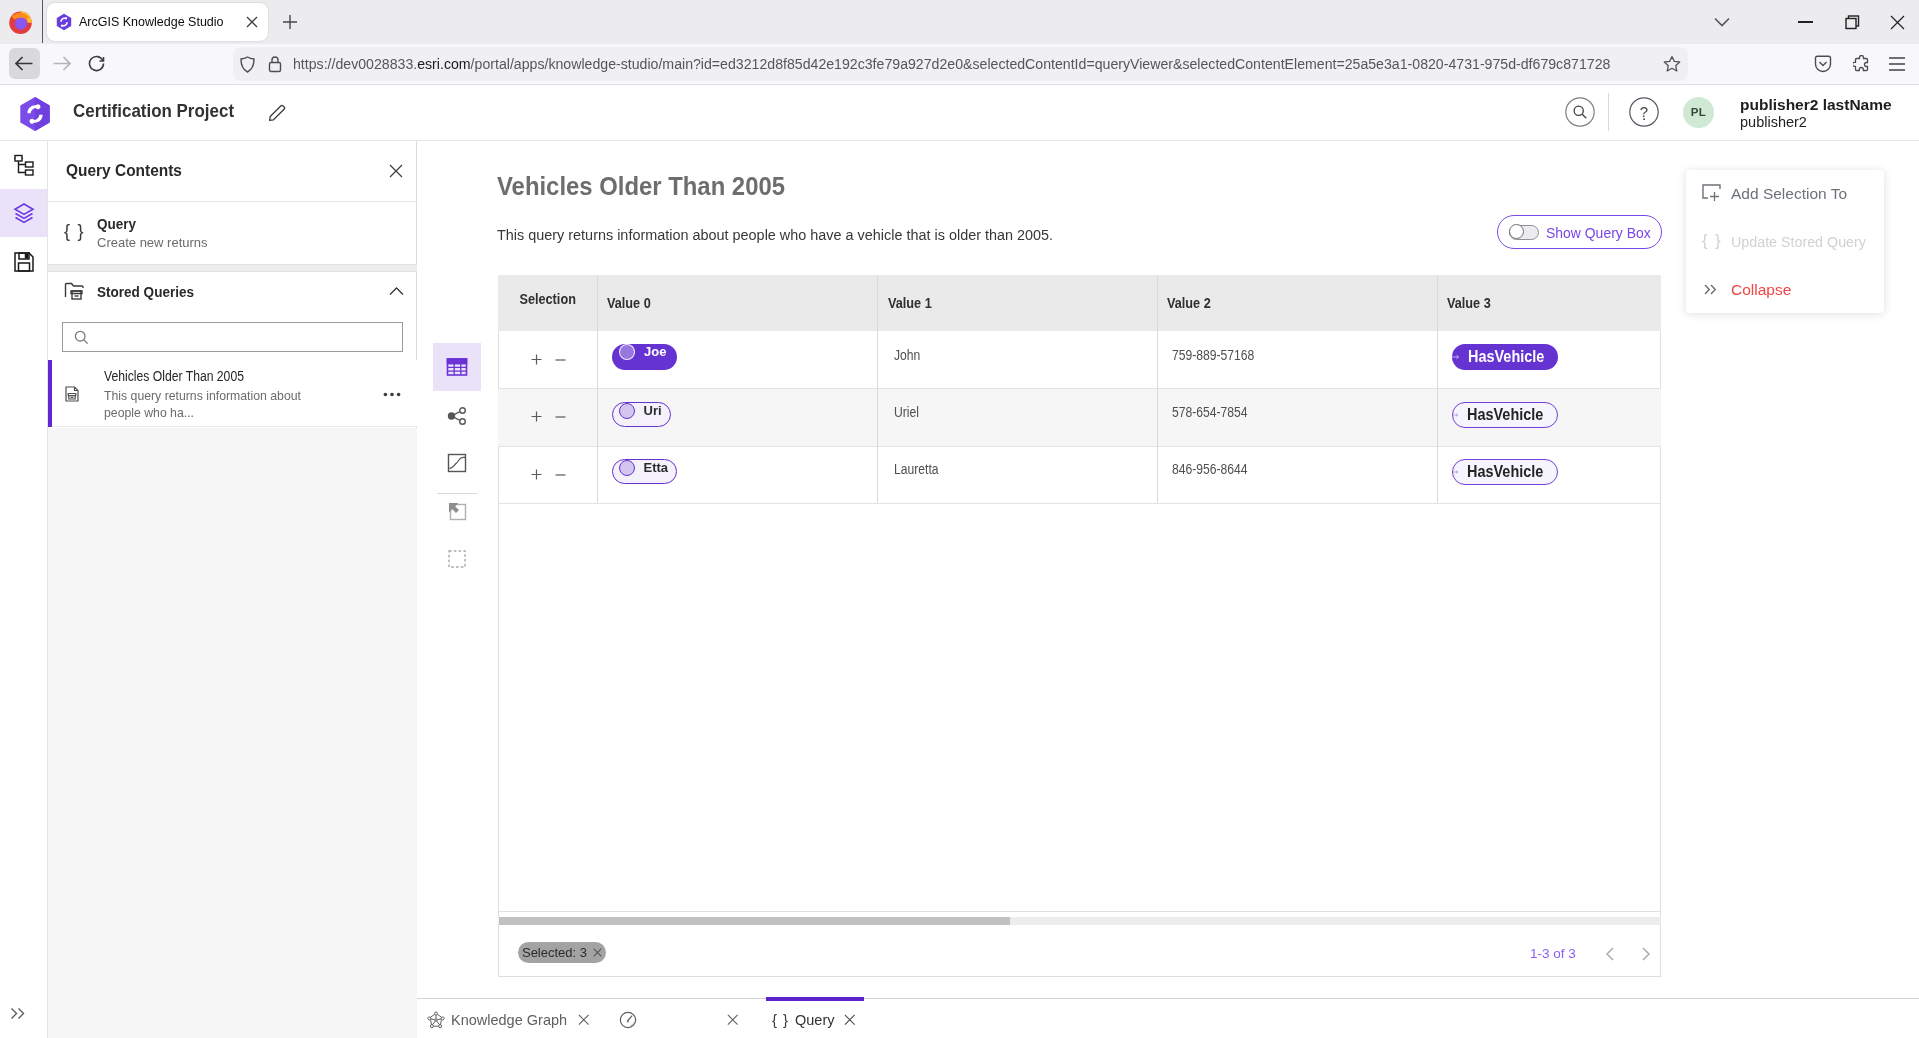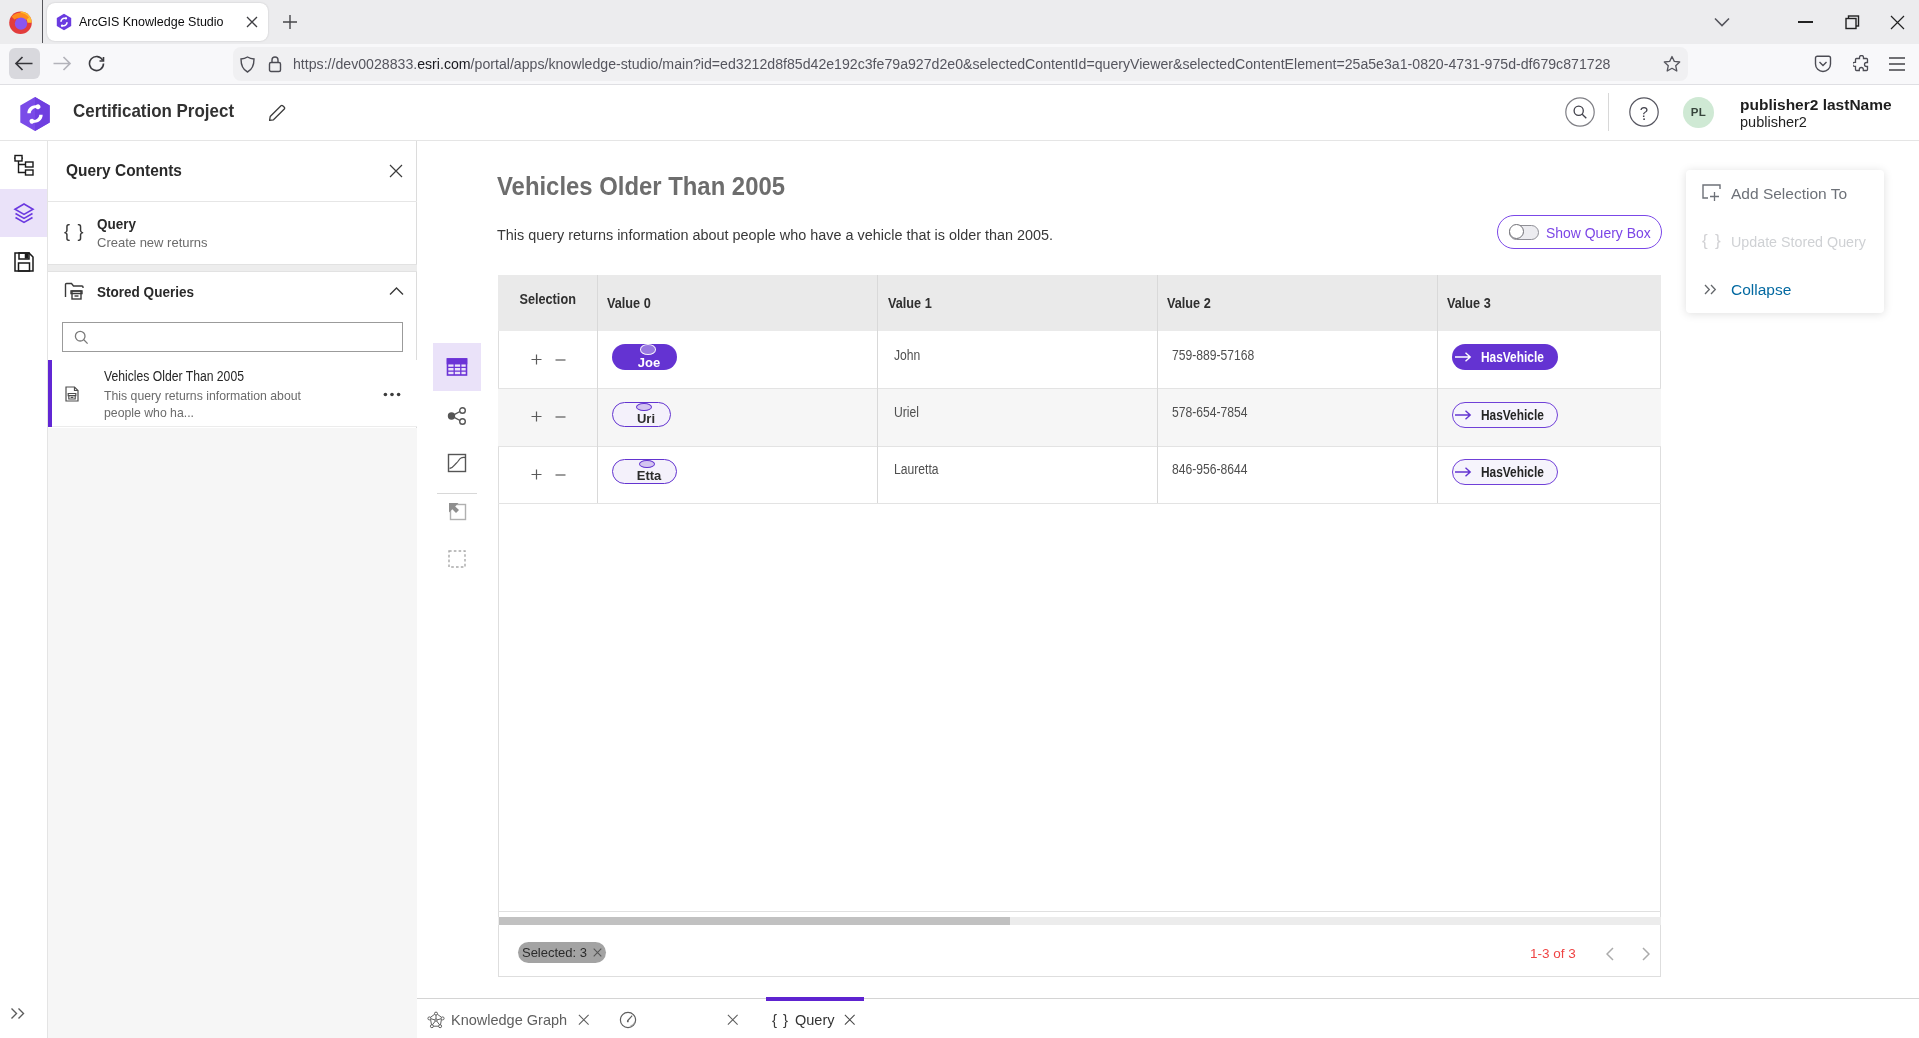--- a/index.html
+++ b/index.html
@@ -22,24 +22,24 @@
 #railhl { left:0; top:189px; width:47px; height:48px; background:#eae2f9; }
 
 #panel { left:48px; top:141px; width:369px; height:897px; background:#fff; border-right:1px solid #dcdcdc; }
 .ptitle { font-size:16.5px; font-weight:700; color:#2a2a2a; }
 .sect { font-size:15px; font-weight:700; color:#2a2a2a; }
 .sub { font-size:13px; color:#6b6b6b; }
 
 #tablewrap { left:498px; top:275px; width:1163px; height:702px; border-left:1px solid #dedede; border-right:1px solid #dedede; border-bottom:1px solid #dedede; background:#fff; }
 .hdrcell { font-size:13.8px; font-weight:700; color:#303030; }
 .cell { font-size:13.8px; color:#4f4f4f; transform:scaleX(.88); transform-origin:left center; }
-.pill { position:absolute; border-radius:13px; display:flex; align-items:center;flex-direction:column; }
+.pill { position:absolute; border-radius:13px; display:flex; align-items:flex-start; }
 .pill .dot { width:16px; height:16px; border-radius:50%; margin-left:7px; }
 .pill .lbl { font-size:13px; font-weight:700; }
-.hv { position:absolute; width:106px; height:26px; border-radius:13px; display:flex; align-items:center; justify-content:center; font-size:14px; font-weight:700; }
+.hv { position:absolute; width:106px; height:26px; border-radius:13px; display:flex; align-items:center; justify-content:center; font-size:17px; font-weight:700; }
 
 #bottombar { left:417px; top:998px; width:1502px; height:40px; background:#fff; border-top:1px solid #d4d4d4; }
 .btab { font-size:14.5px; color:#5f5f5f; }
 </style>
 </head>
 <body>
 
 <div class="abs" id="tabstrip"></div>
 
 <svg class="abs" style="left:8px;top:10px" width="25" height="25" viewBox="0 0 25 25">
@@ -331,40 +331,40 @@
 
 <div class="abs" style="left:498px;top:911px;width:1163px;height:1px;background:#e0e0e0"></div>
 <div class="abs" style="left:498px;top:917px;width:1163px;height:8px;background:#ececec"></div>
 <div class="abs" style="left:499px;top:917px;width:511px;height:8px;background:#c1c1c1"></div>
 <div class="abs flex" style="left:518px;top:942px;width:88px;height:21px;background:#a3a3a3;border-radius:11px;justify-content:center">
  <span style="font-size:13px;color:#2b2b2b">Selected: 3</span>
  <svg width="9" height="9" viewBox="0 0 9 9" style="margin-left:6px">
       <path d="M0.7 0.7 L8.3 8.3 M8.3 0.7 L0.7 8.3" stroke="#555" stroke-width="1.1"></path>
     </svg>
 </div>
-<div class="abs" style="left:1530px;top:946px;font-size:13.5px;color:#ef4444">1-3 of 3</div>
+<div class="abs" style="left:1530px;top:946px;font-size:13.5px;color:#8b5cf6">1-3 of 3</div>
 <svg class="abs" style="left:1606px;top:947px" width="8" height="14" viewBox="0 0 8 14">
     <path d="M7 1 L1 7 L7 13" stroke="#ababab" stroke-width="1.5" fill="none"></path>
   </svg>
 <svg class="abs" style="left:1642px;top:947px" width="8" height="14" viewBox="0 0 8 14">
     <path d="M1 1 L7 7 L1 13" stroke="#ababab" stroke-width="1.5" fill="none"></path>
   </svg>
 
 <div class="abs" style="left:1686px;top:170px;width:198px;height:143px;background:#fff;border-radius:4px;box-shadow:0 1px 10px rgba(0,0,0,.13)"></div>
 <svg class="abs" style="left:1702px;top:184px" width="19" height="19" viewBox="0 0 19 19" fill="none" stroke="#6d7178" stroke-width="1.4">
  <path d="M18 5 V1 H1 V14 H6"></path>
     <path d="M12.5 8 V17 M8 12.5 H17" stroke-width="1.3"></path>
 </svg>
 <div class="abs" id="addsel" style="left:1731px;top:185px;font-size:15.5px;color:#6d7178;transform-origin:left center">Add Selection To</div>
 <div class="abs" style="left:1702px;top:231px;font-size:17px;color:#d2d2d5;letter-spacing:2px">{ }</div>
 <div class="abs" id="updsq" style="left:1731px;top:233px;font-size:15.5px;color:#cfd1d4;transform-origin:left center;transform:scaleX(0.921)">Update Stored Query</div>
 <svg class="abs" style="left:1704px;top:284px" width="13" height="11" viewBox="0 0 13 11">
     <path d="M1 1 L5.3 5.5 L1 10 M7 1 L11.3 5.5 L7 10" stroke="#64676b" stroke-width="1.3" fill="none"></path>
   </svg>
-<div class="abs" style="left:1731px;top:281px;font-size:15.5px;color:#0369a1">Collapse</div>
+<div class="abs" style="left:1731px;top:281px;font-size:15.5px;color:#ef4444">Collapse</div>
 
 <div class="abs" id="bottombar"></div>
 <div class="abs" style="left:766px;top:997px;width:98px;height:4px;background:#5e23d0"></div>
 <svg class="abs" style="left:427px;top:1011px" width="18" height="18" viewBox="0 0 18 18" fill="none" stroke="#606060" stroke-width="1">
  <circle cx="9" cy="2.6" r="1.5"></circle>
     <circle cx="15.6" cy="7.4" r="1.5"></circle>
     <circle cx="13.1" cy="15.2" r="1.5"></circle>
     <circle cx="4.9" cy="15.2" r="1.5"></circle>
     <circle cx="2.4" cy="7.4" r="1.5"></circle>
     <circle cx="9" cy="9" r="1.2"></circle>

